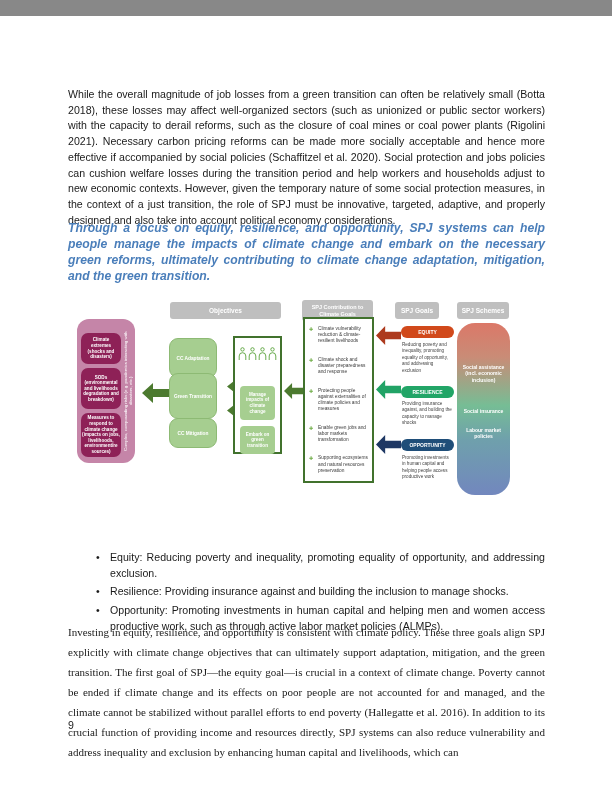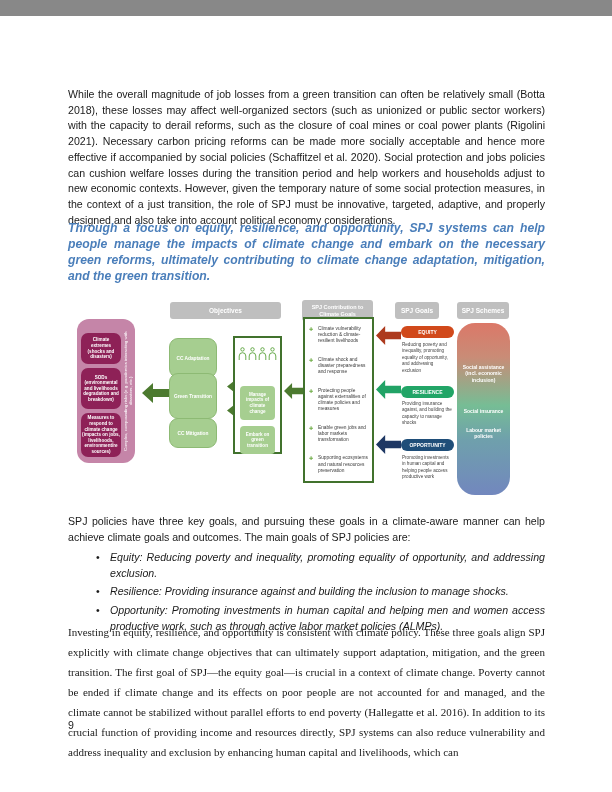--- a/index.html
+++ b/index.html
@@ -9,21 +9,21 @@
     margin:16px auto;
   }
   
   .tb{position:absolute;left:68px;width:477px;text-align:justify;}
   .p1{top:71px;font-size:10.6px;line-height:15.7px;}
   .callout{top:204px;font-size:12.2px;line-height:16px;font-weight:bold;font-style:italic;color:#4a7eba;}
   .p2{top:497px;font-size:10.6px;line-height:16.4px;}
   .bullets{top:533px;font-size:10.6px;line-height:16.2px;}
   .bullet-item{display:flex;margin-bottom:2px;}
   .bullet-dot{width:14px;flex:0 0 14px;margin-left:28px;text-align:left;}
-  .bullet-text{flex:1;text-align:justify;font-style:italic;}
+  .bullet-text{flex:1;text-align:justify;}
   .p3{top:606px;font-size:11px;line-height:20px;font-family:Liberation Serif, serif;}
   .pagenum{position:absolute;left:68px;top:703px;font-size:10.6px;}
   
   .diagram{position:absolute;top:283px;left:0;width:612px;height:212px;}
   .dg{position:absolute;box-sizing:border-box;}
   .hdr{background:#bfbfbf;color:#ffffff;font-weight:bold;border-radius:3px;
        display:flex;align-items:center;justify-content:center;text-align:center;}
   .hdr1{left:170px;top:3px;width:111px;height:17px;font-size:6.5px;}
   .hdr2{left:302px;top:1px;width:71px;height:21px;font-size:5.5px;line-height:7px;padding:1px 2px;}
   .hdr3{left:395px;top:3px;width:44px;height:17px;font-size:6.5px;}
@@ -183,21 +183,20 @@
     <div class="dg goalpill gp3">OPPORTUNITY</div>
     <div class="dg goaldesc gd3">Promoting investments in human capital and helping people access productive work</div>
 
     <div class="dg schemes">
       <div class="scheme-label sc1">Social assistance (incl. economic inclusion)</div>
       <div class="scheme-label sc2">Social insurance</div>
       <div class="scheme-label sc3">Labour market policies</div>
     </div>
   </div>
 
-  <div class="tb p2">SPJ policies have three key goals, and pursuing these goals in a climate-aware manner can help achieve climate goals and outcomes. The main goals of SPJ policies are:</div>
 
   <div class="tb bullets">
     <div class="bullet-item">
       <span class="bullet-dot">•</span>
       <span class="bullet-text">Equity: Reducing poverty and inequality, promoting equality of opportunity, and addressing exclusion.</span>
     </div>
     <div class="bullet-item">
       <span class="bullet-dot">•</span>
       <span class="bullet-text">Resilience: Providing insurance against and building the inclusion to manage shocks.</span>
     </div>

